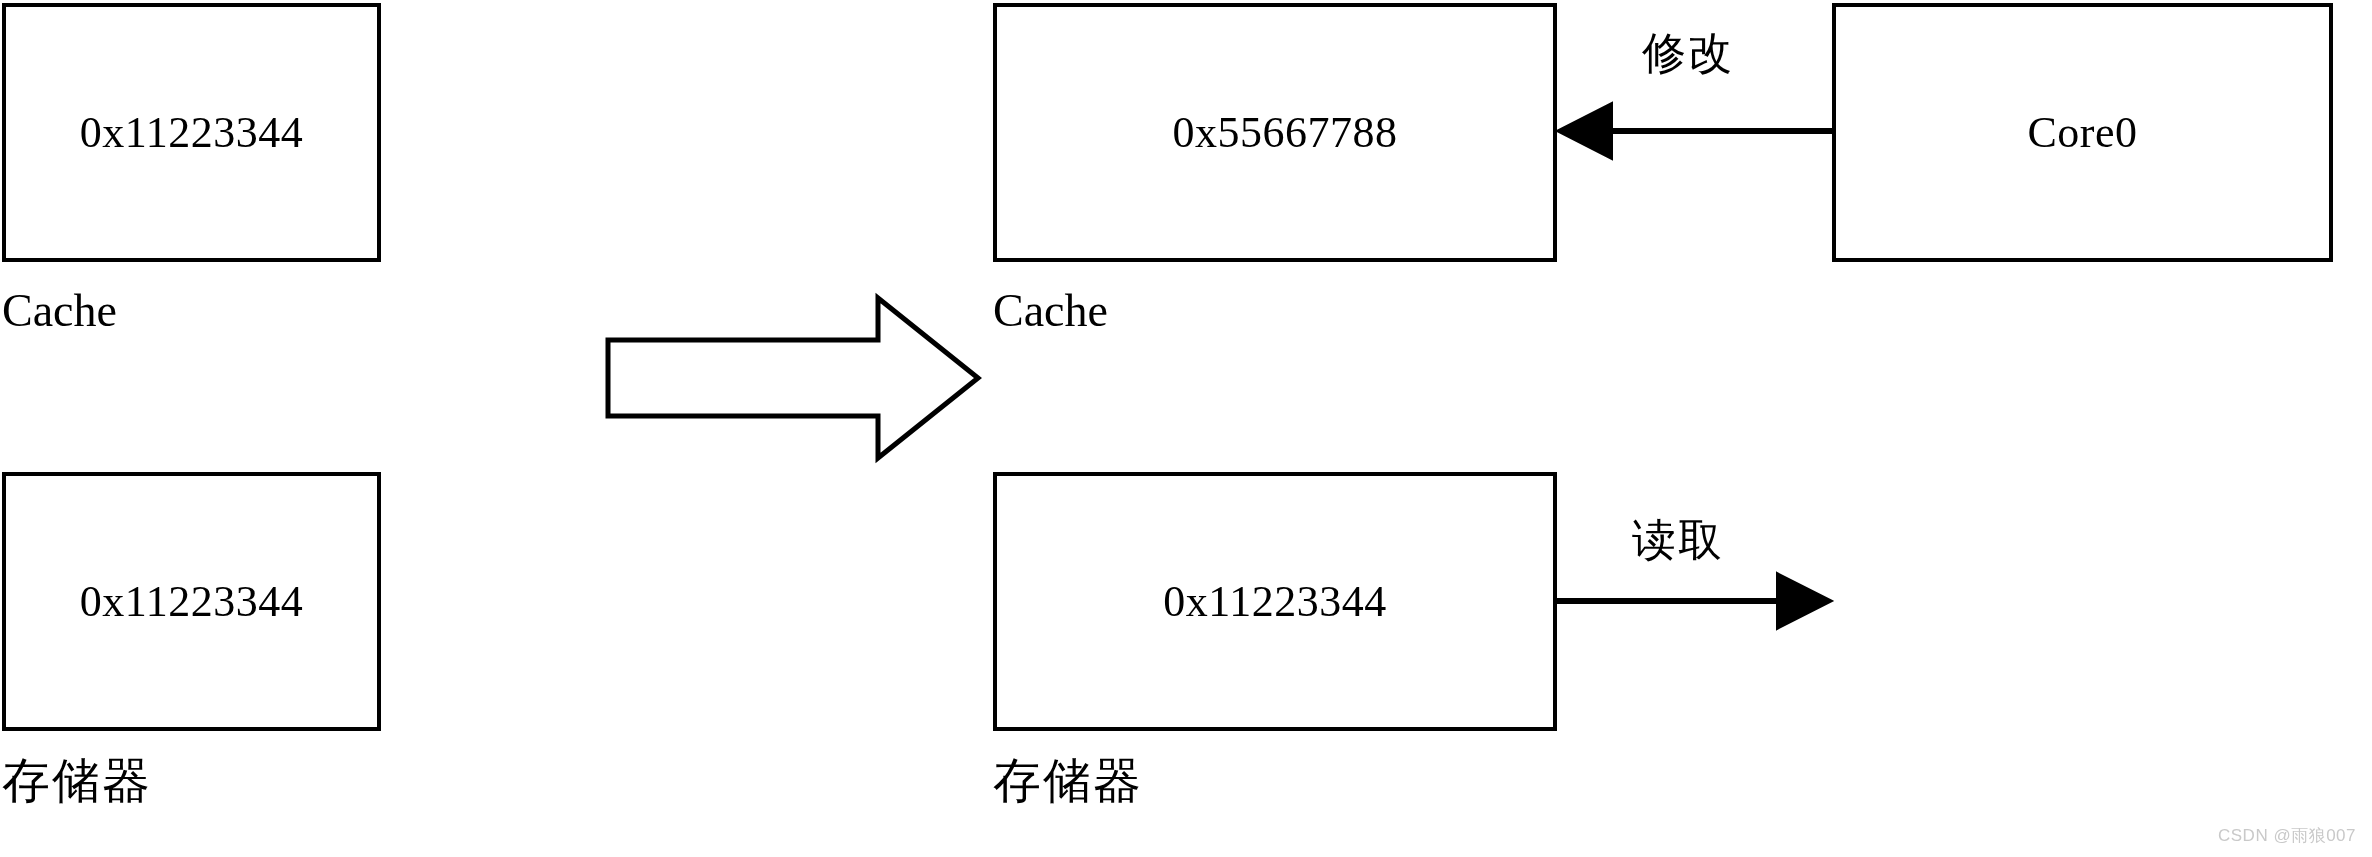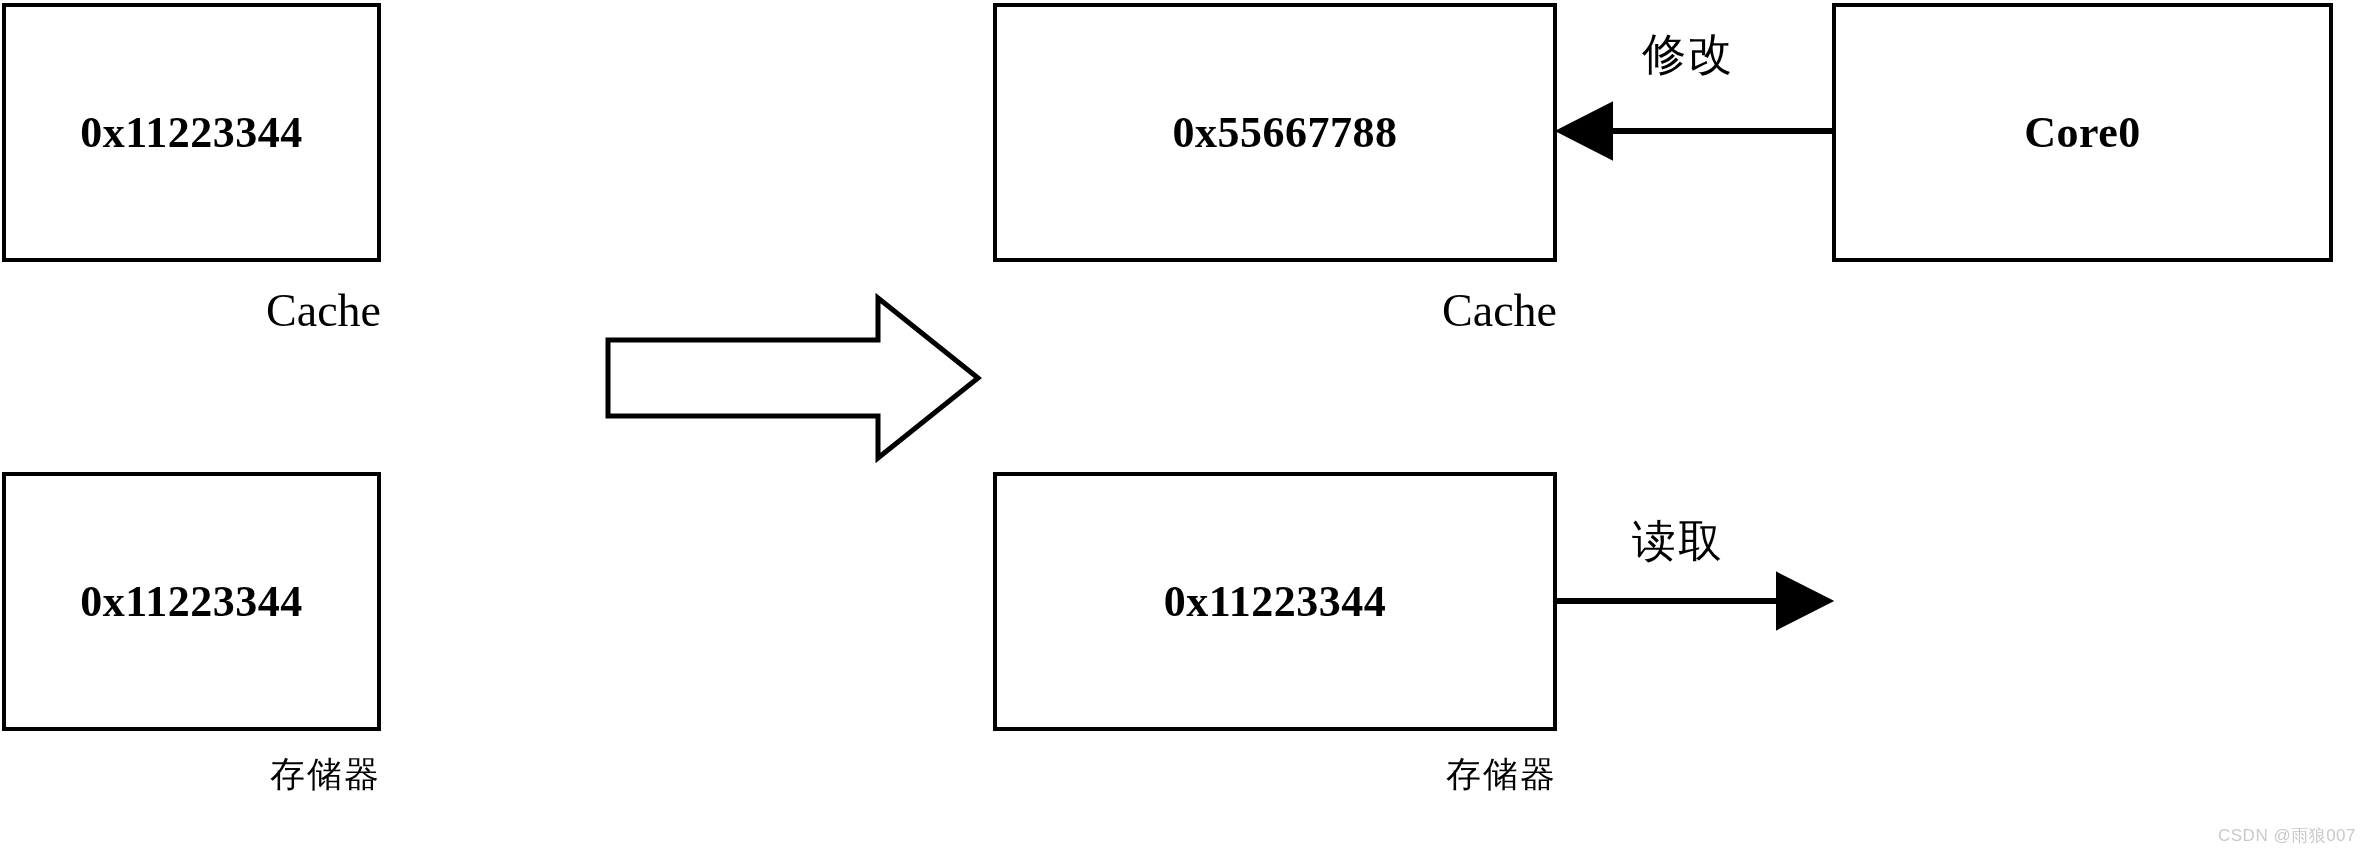--- a/index.html
+++ b/index.html
@@ -18,50 +18,49 @@
 
   
   .box {
     position: absolute;
     box-sizing: border-box;
     border: 4px solid #000000;
     background: #ffffff;
     display: flex;
     align-items: center;
     justify-content: center;
-    font-weight: bold;
   }
   .box-text {
     font-family: "Liberation Serif", "DejaVu Serif", serif;
     font-size: 44px;
     color: #000000;
     line-height: 1;
     letter-spacing: 0.5px;
     white-space: nowrap;
   }
 
   
   .caption {
     position: absolute;
-    text-align: right;
+    text-align: left;
     font-family: "Liberation Serif", "DejaVu Serif", serif;
     font-size: 46px;
     color: #000000;
     line-height: 1;
     white-space: nowrap;
   }
   .caption-cjk {
-    font-size: 35px;
+    font-size: 48px;
     letter-spacing: 2px;
   }
 
   
   .edge-label {
     position: absolute;
-    font-family: Liberation Sans, sans-serif;
+    font-family: Liberation Serif, serif;
     font-size: 44px;
     color: #000000;
     line-height: 1;
     letter-spacing: 2px;
     white-space: nowrap;
   }
 
   
   #arrows {
     position: absolute;

